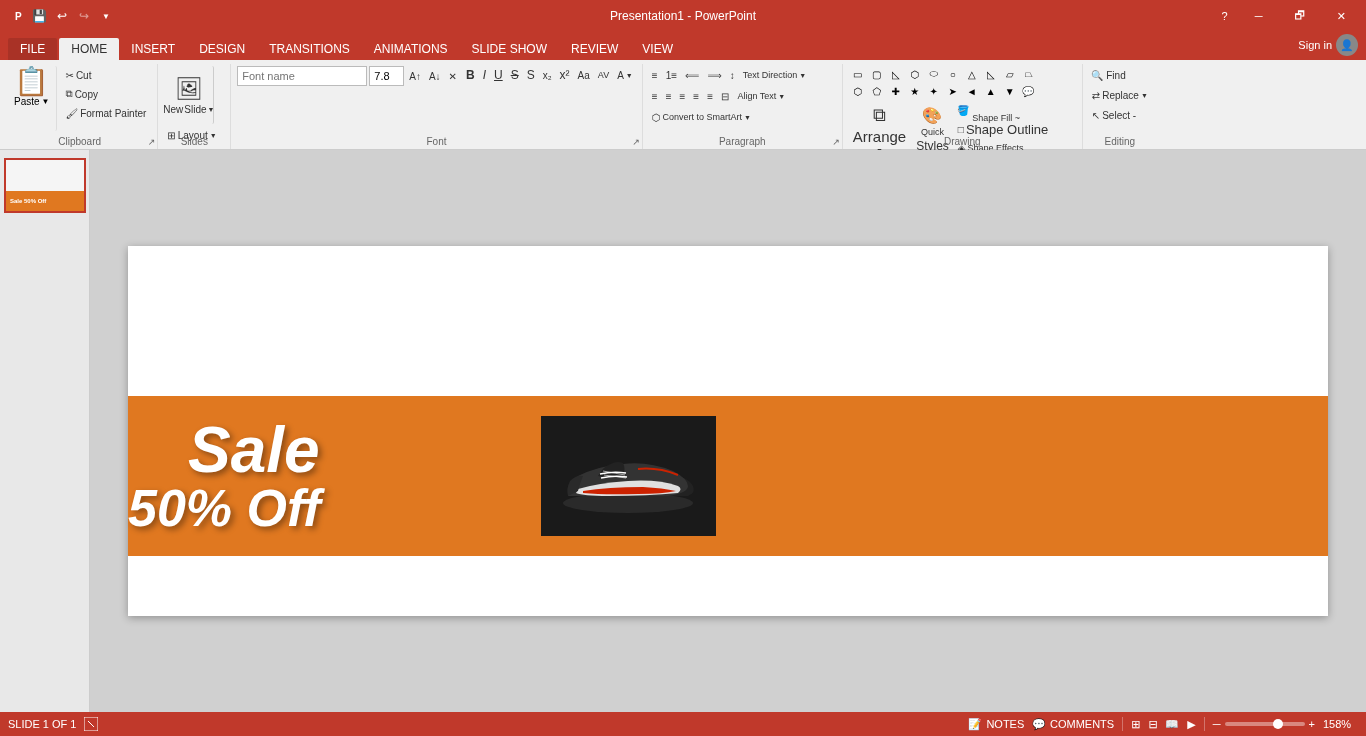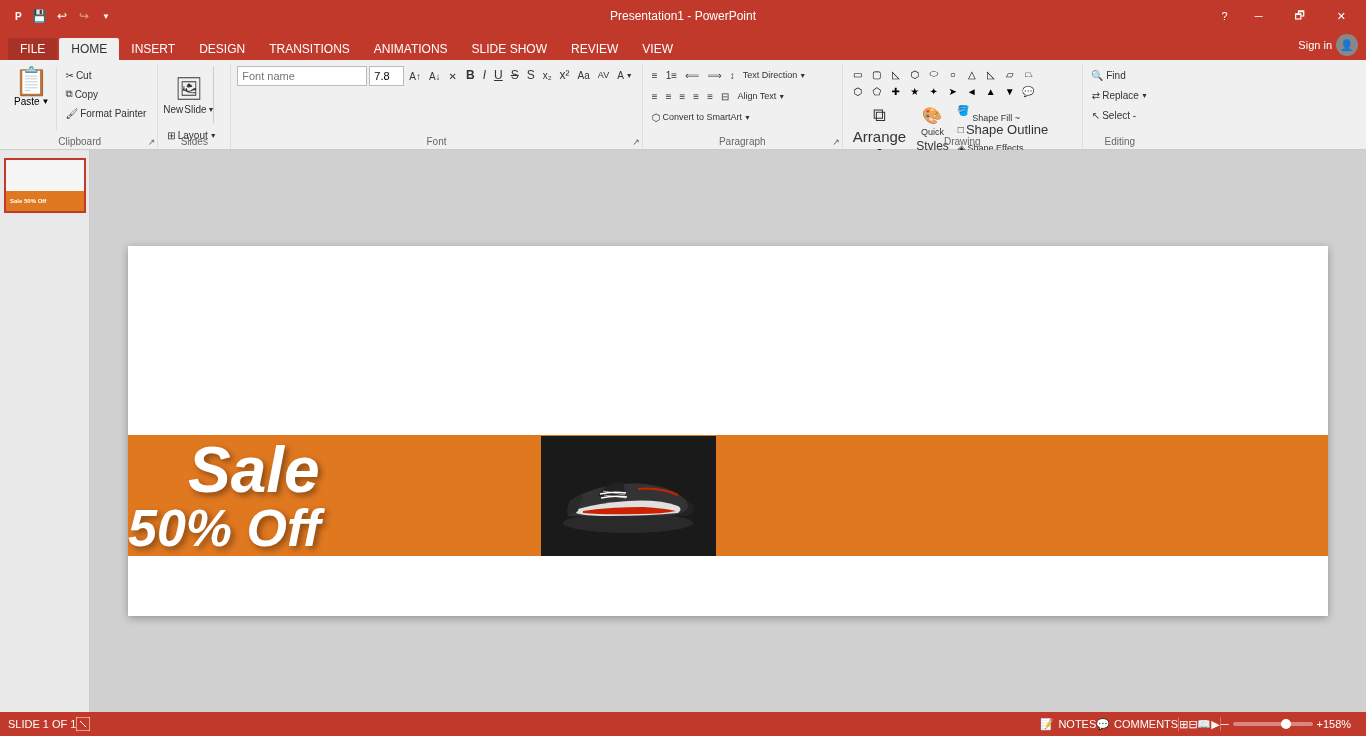--- a/index.html
+++ b/index.html
@@ -229,21 +229,21 @@
       width: 1200px;
       height: 370px;
       position: relative;
       box-shadow: 0 2px 8px rgba(0,0,0,0.3);
     }
     #slide-banner {
       position: absolute;
       bottom: 60px;
       left: 0;
       right: 0;
-      height: 121px;
+      height: 160px;
       background: #e07820;
       display: flex;
       align-items: center;
     }
     .sale-text {
       font-size: 64px;
       font-weight: 900;
       color: white;
       text-shadow: 3px 3px 6px rgba(0,0,0,0.4);
       font-style: italic;
@@ -637,21 +637,21 @@
               <line x1="56" y1="44" x2="78" y2="47" stroke="white" stroke-width="1" opacity="0.6"></line>
             </svg>
           </div>
         </div>
       </div>
     </div>
   </div>
 
 </div>
 
-<div id="statusbar" style="position:fixed; bottom:0; left:0; right:0; height:24px; background:#c0392b; display:flex; align-items:center; padding:0 8px; color:white; font-size:11px; gap:0;">
+<div id="statusbar" style="position:fixed; bottom:0; left:0; right:0; height:24px; background:#c0392b; display:flex; align-items:center; padding:0 8px; color:white; font-size:11px; gap:8px;">
   <span>SLIDE 1 OF 1</span>
   <div class="status-item">
     <svg width="14" height="14" viewBox="0 0 14 14">
       <rect width="14" height="14" fill="none" stroke="white" stroke-width="1"></rect>
       <line x1="4" y1="4" x2="10" y2="10" stroke="white" stroke-width="1"></line>
     </svg>
   </div>
   <div style="flex:1;"></div>
   <div class="status-item">
     <span>📝</span>

